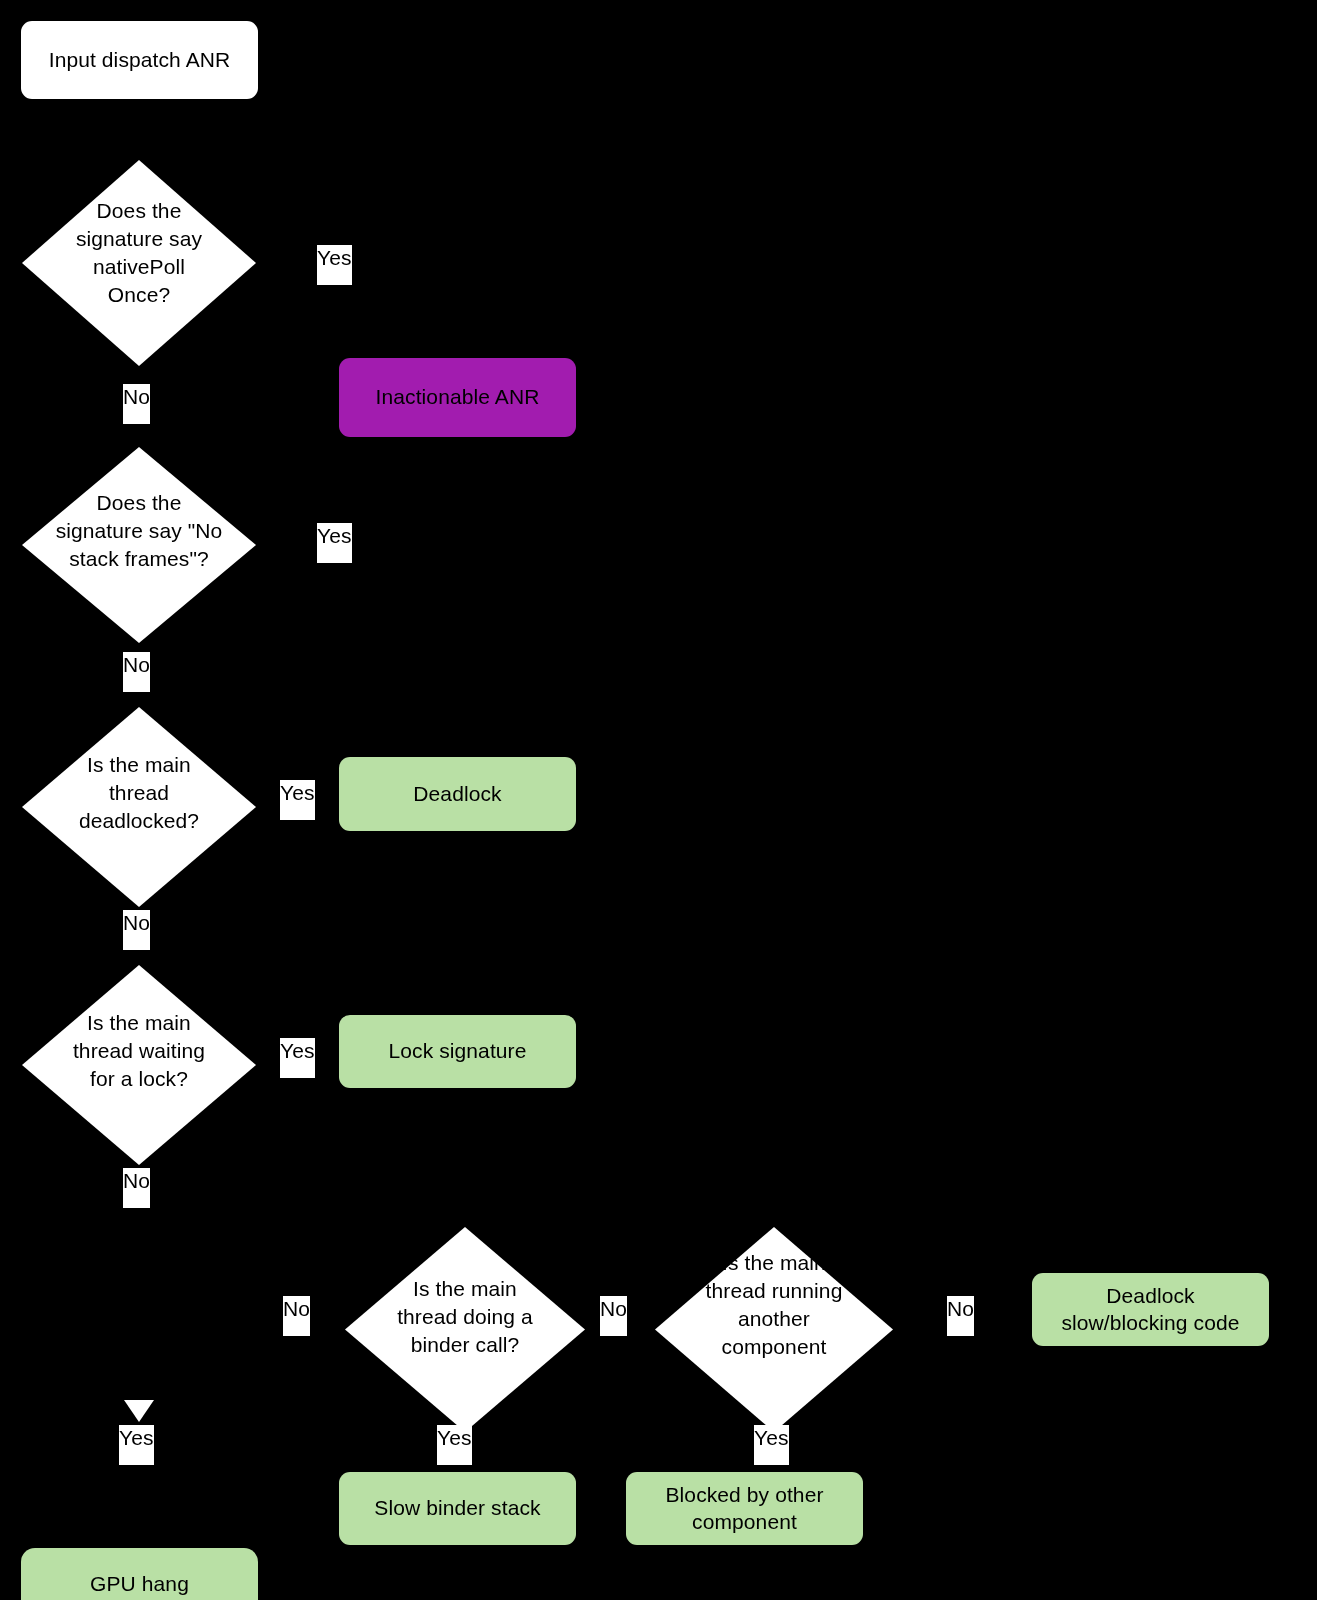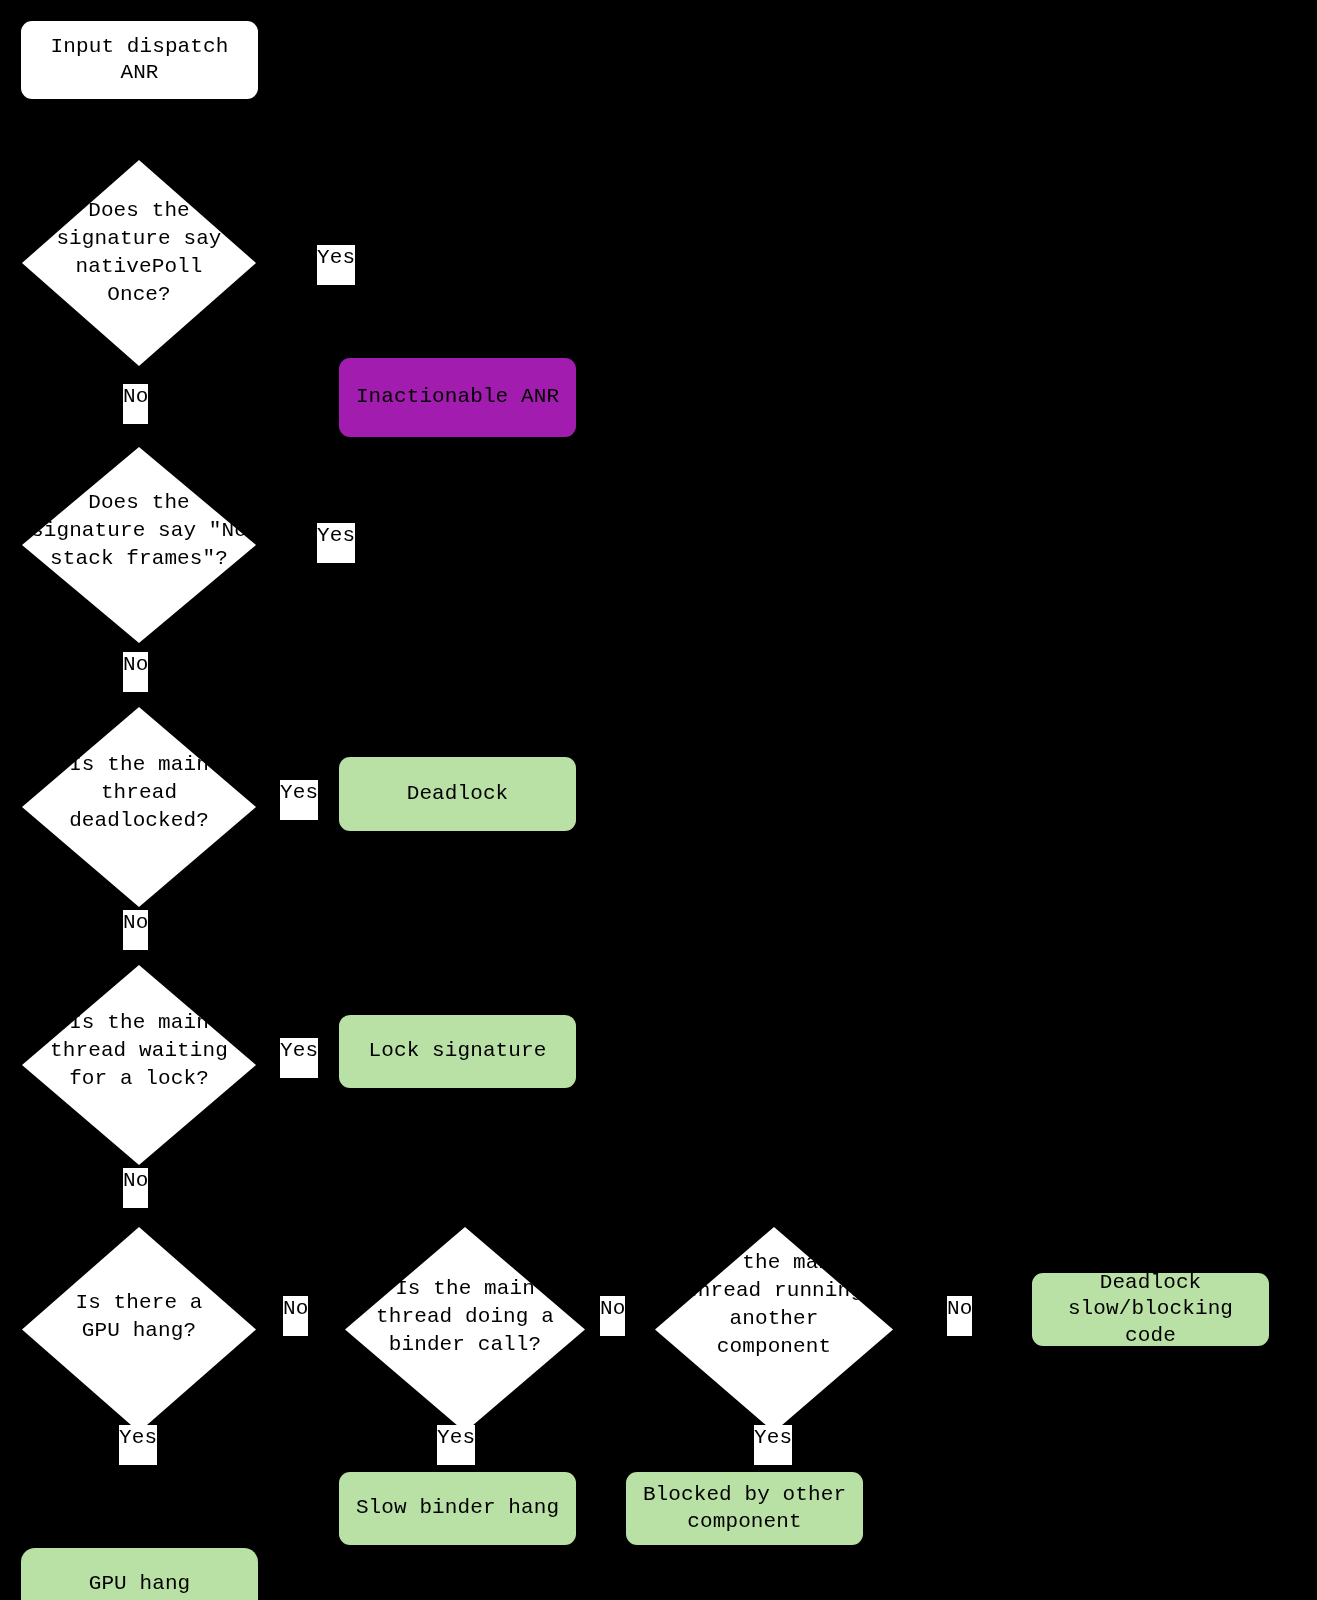--- a/index.html
+++ b/index.html
@@ -10,21 +10,20 @@
   }
   body {
     font-family: "Liberation Sans", sans-serif;
   }
   #canvas {
     position: relative;
     width: 1317px;
     height: 1600px;
     background: #000000;
     overflow: hidden;
-    font-family: Liberation Mono, monospace;
   }
 
   
   .box {
     position: absolute;
     box-sizing: border-box;
     border-radius: 11px;
     display: flex;
     align-items: center;
     justify-content: center;
@@ -153,25 +152,20 @@
 deadlocked?</div>
   </div>
 
   <div class="diamond" style="left:22px; top:965px; width:234px; height:200px;">
     <div class="shape"></div>
     <div class="dlabel" style="top:44px;">Is the main
 thread waiting
 for a lock?</div>
   </div>
 
-  <div class="diamond" style="left:22px; top:1227px; width:234px; height:205px;">
-    <div class="shape"></div>
-    <div class="dlabel" style="top:62px;">Is there a
-GPU hang?</div>
-  </div>
 
   <div class="diamond" style="left:345px; top:1227px; width:240px; height:205px;">
     <div class="shape"></div>
     <div class="dlabel" style="top:48px;">Is the main
 thread doing a
 binder call?</div>
   </div>
 
   <div class="diamond" style="left:655px; top:1227px; width:238px; height:205px;">
     <div class="shape"></div>
@@ -185,21 +179,21 @@
 
   <div class="box box-green" style="left:339px; top:757px; width:237px; height:74px;">Deadlock</div>
 
   <div class="box box-green" style="left:339px; top:1015px; width:237px; height:73px;">Lock signature</div>
 
   <div class="box box-green" style="left:1032px; top:1273px; width:237px; height:73px;">Deadlock
 slow/blocking code</div>
 
   <div class="box box-green" style="left:21px; top:1548px; width:237px; height:73px;border-radius:14px;">GPU hang</div>
 
-  <div class="box box-green" style="left:339px; top:1472px; width:237px; height:73px;">Slow binder hang</div>
+  <div class="box box-green" style="left:339px; top:1472px; width:237px; height:73px;">Slow binder stack</div>
 
   <div class="box box-green" style="left:626px; top:1472px; width:237px; height:73px;">Blocked by other
 component</div>
 
   <div class="elabel" style="left:317px; top:245px;">Yes</div>
 
   <div class="elabel" style="left:123px; top:384px;">No</div>
 
   <div class="elabel" style="left:317px; top:523px;">Yes</div>
 

